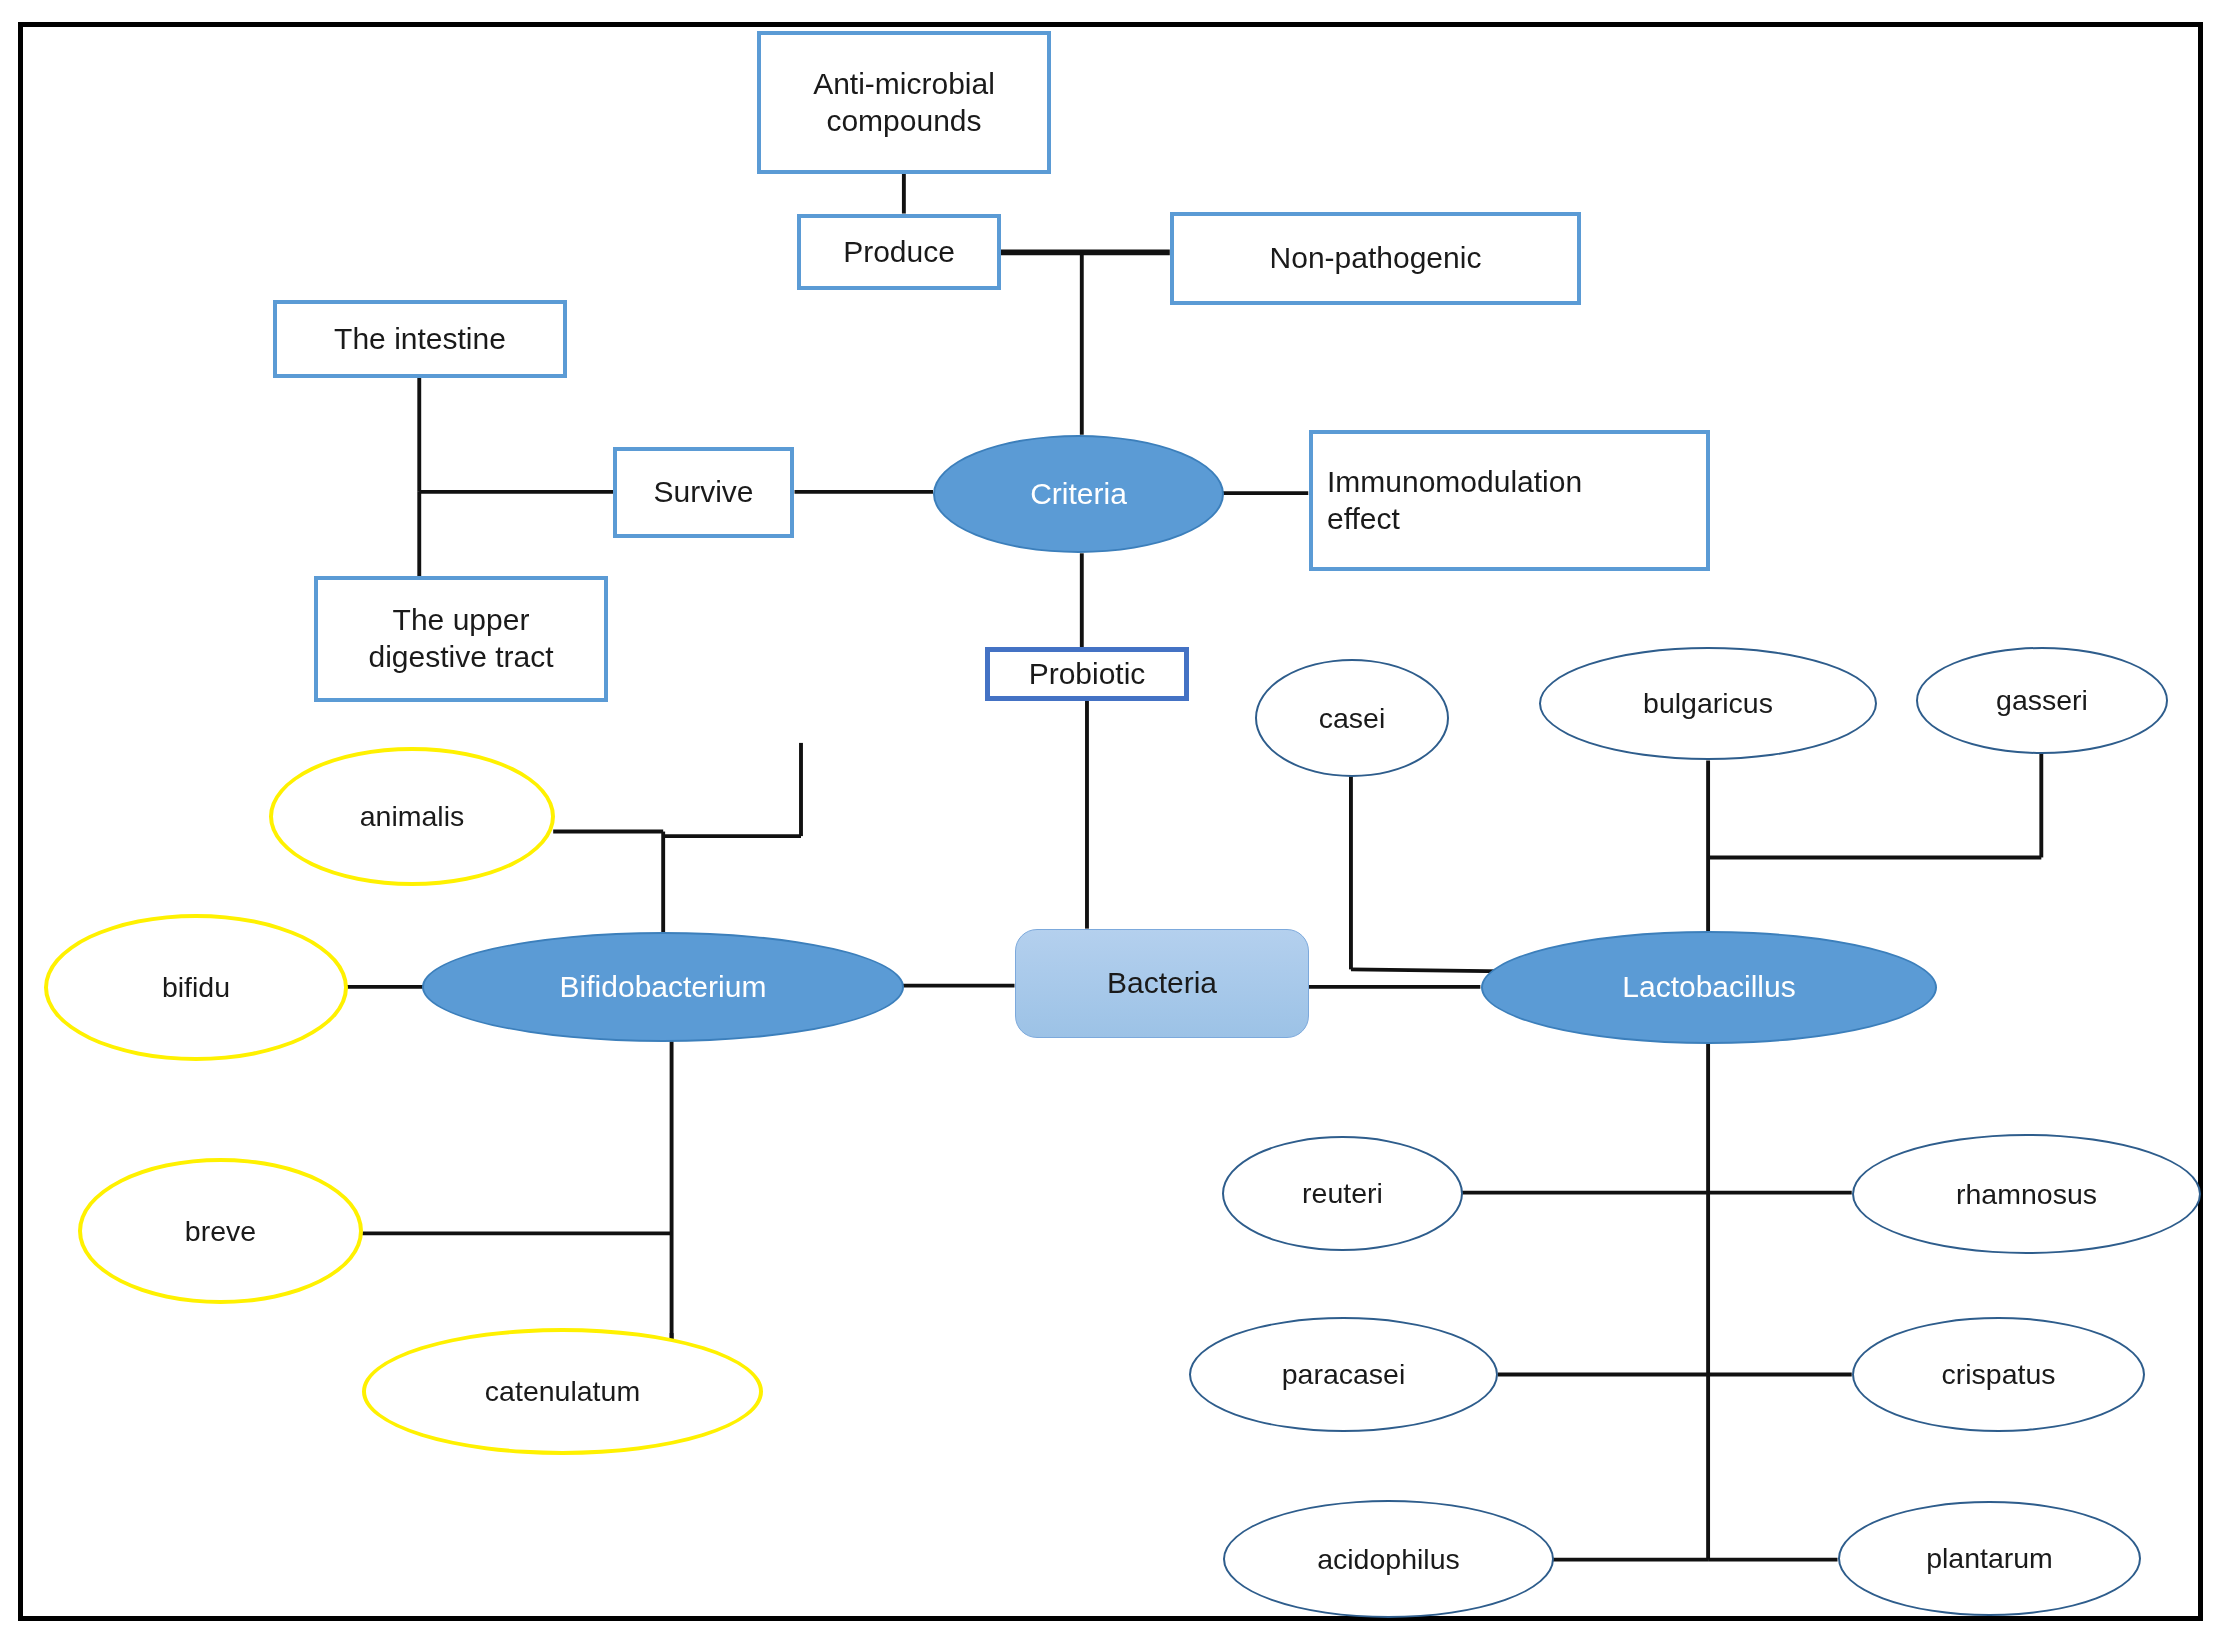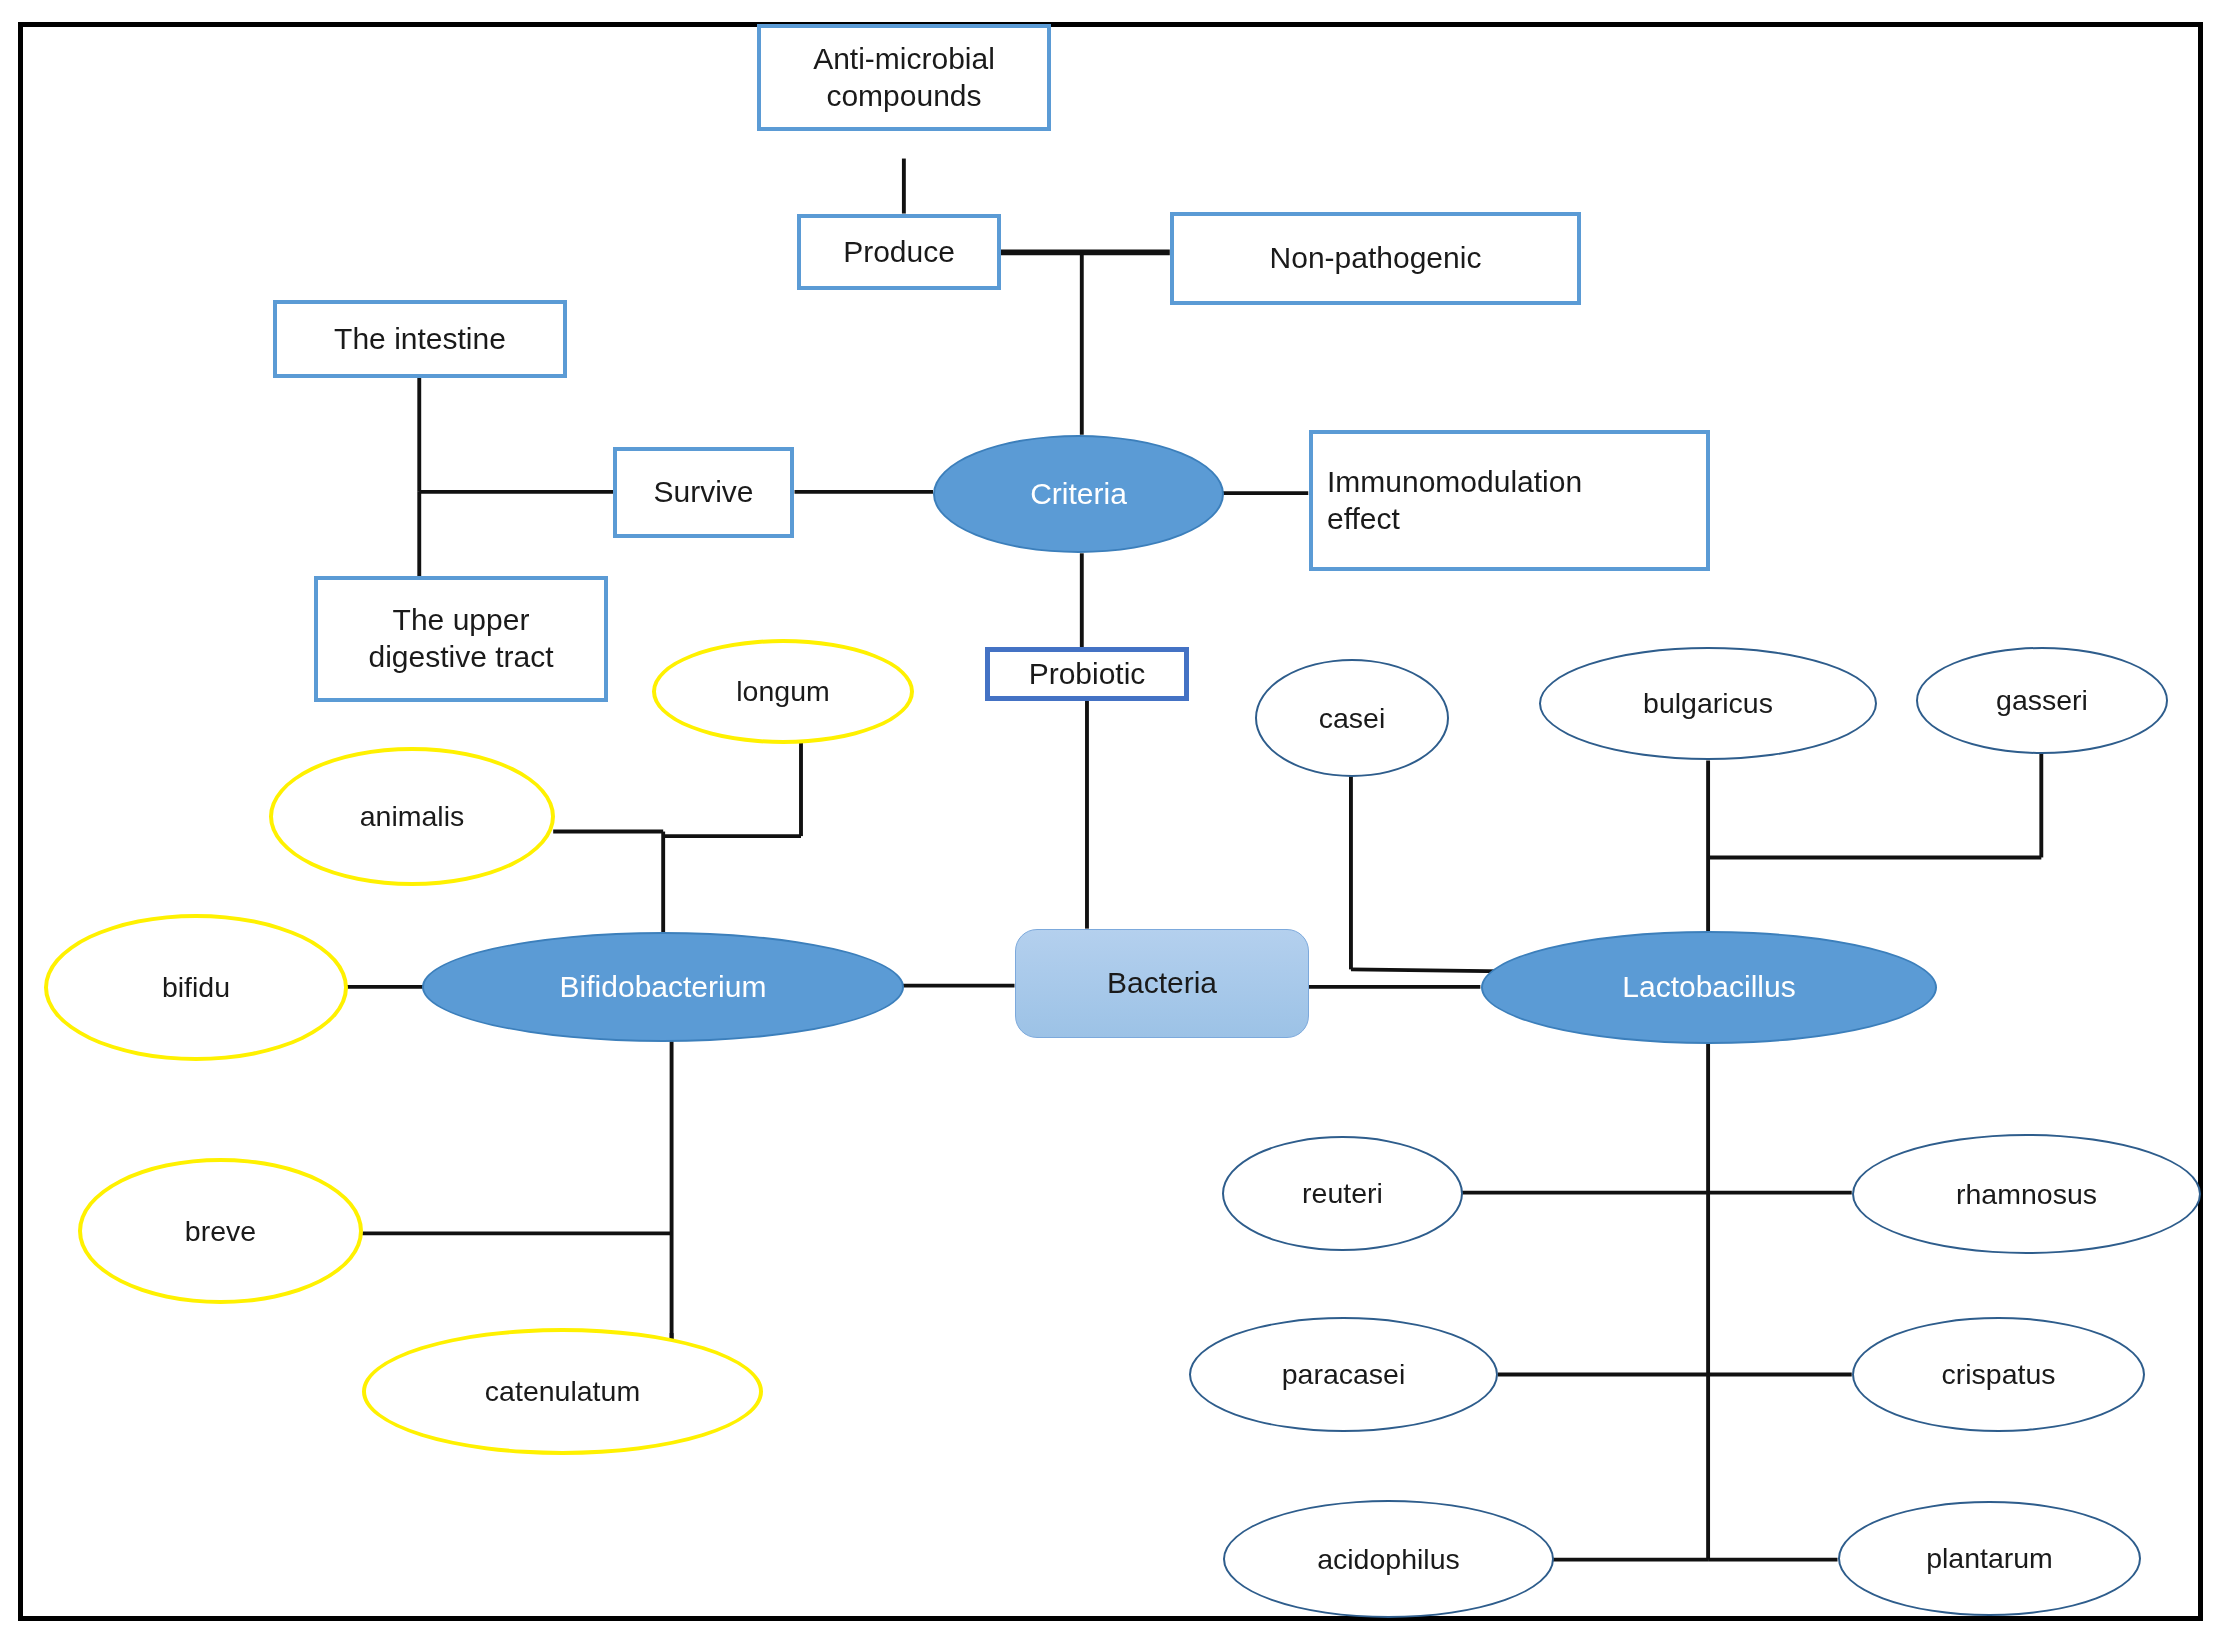--- a/index.html
+++ b/index.html
@@ -146,21 +146,21 @@
       <line x1="2640" y1="1843" x2="2862" y2="1843"></line>
 
       <line x1="2315" y1="2124" x2="2640" y2="2124"></line>
       <line x1="2640" y1="2124" x2="2862" y2="2124"></line>
 
       <line x1="2400" y1="2410" x2="2640" y2="2410"></line>
       <line x1="2640" y1="2410" x2="2840" y2="2410"></line>
     </g>
   </svg>
 
-  <div class="node rect" style="left:757px; top:24px; width:294px; height:107px; overflow:hidden;">
+  <div class="node rect" style="left:757px; top:31px; width:294px; height:143px; overflow:hidden;">
     <span class="label">Anti-microbial
 compounds</span>
   </div>
 
   <div class="node rect" style="left:797px; top:214px; width:204px; height:76px;">
     <span class="label">Produce</span>
   </div>
 
   <div class="node rect" style="left:1170px; top:212px; width:411px; height:93px;">
     <span class="label">Non-pathogenic</span>
@@ -197,23 +197,20 @@
   </div>
 
   <div class="node ellipse-blue" style="left:422px; top:932px; width:482px; height:110px;">
     <span class="label">Bifidobacterium</span>
   </div>
 
   <div class="node ellipse-blue" style="left:1481px; top:931px; width:456px; height:113px;">
     <span class="label">Lactobacillus</span>
   </div>
 
-  <div class="node ellipse-yellow" style="left:652px; top:639px; width:262px; height:105px;">
-    <span class="label">longum</span>
-  </div>
 
   <div class="node ellipse-yellow" style="left:269px; top:747px; width:286px; height:139px;">
     <span class="label">animalis</span>
   </div>
 
   <div class="node ellipse-yellow" style="left:44px; top:914px; width:304px; height:147px;">
     <span class="label">bifidu</span>
   </div>
 
   <div class="node ellipse-yellow" style="left:78px; top:1158px; width:285px; height:146px;">

